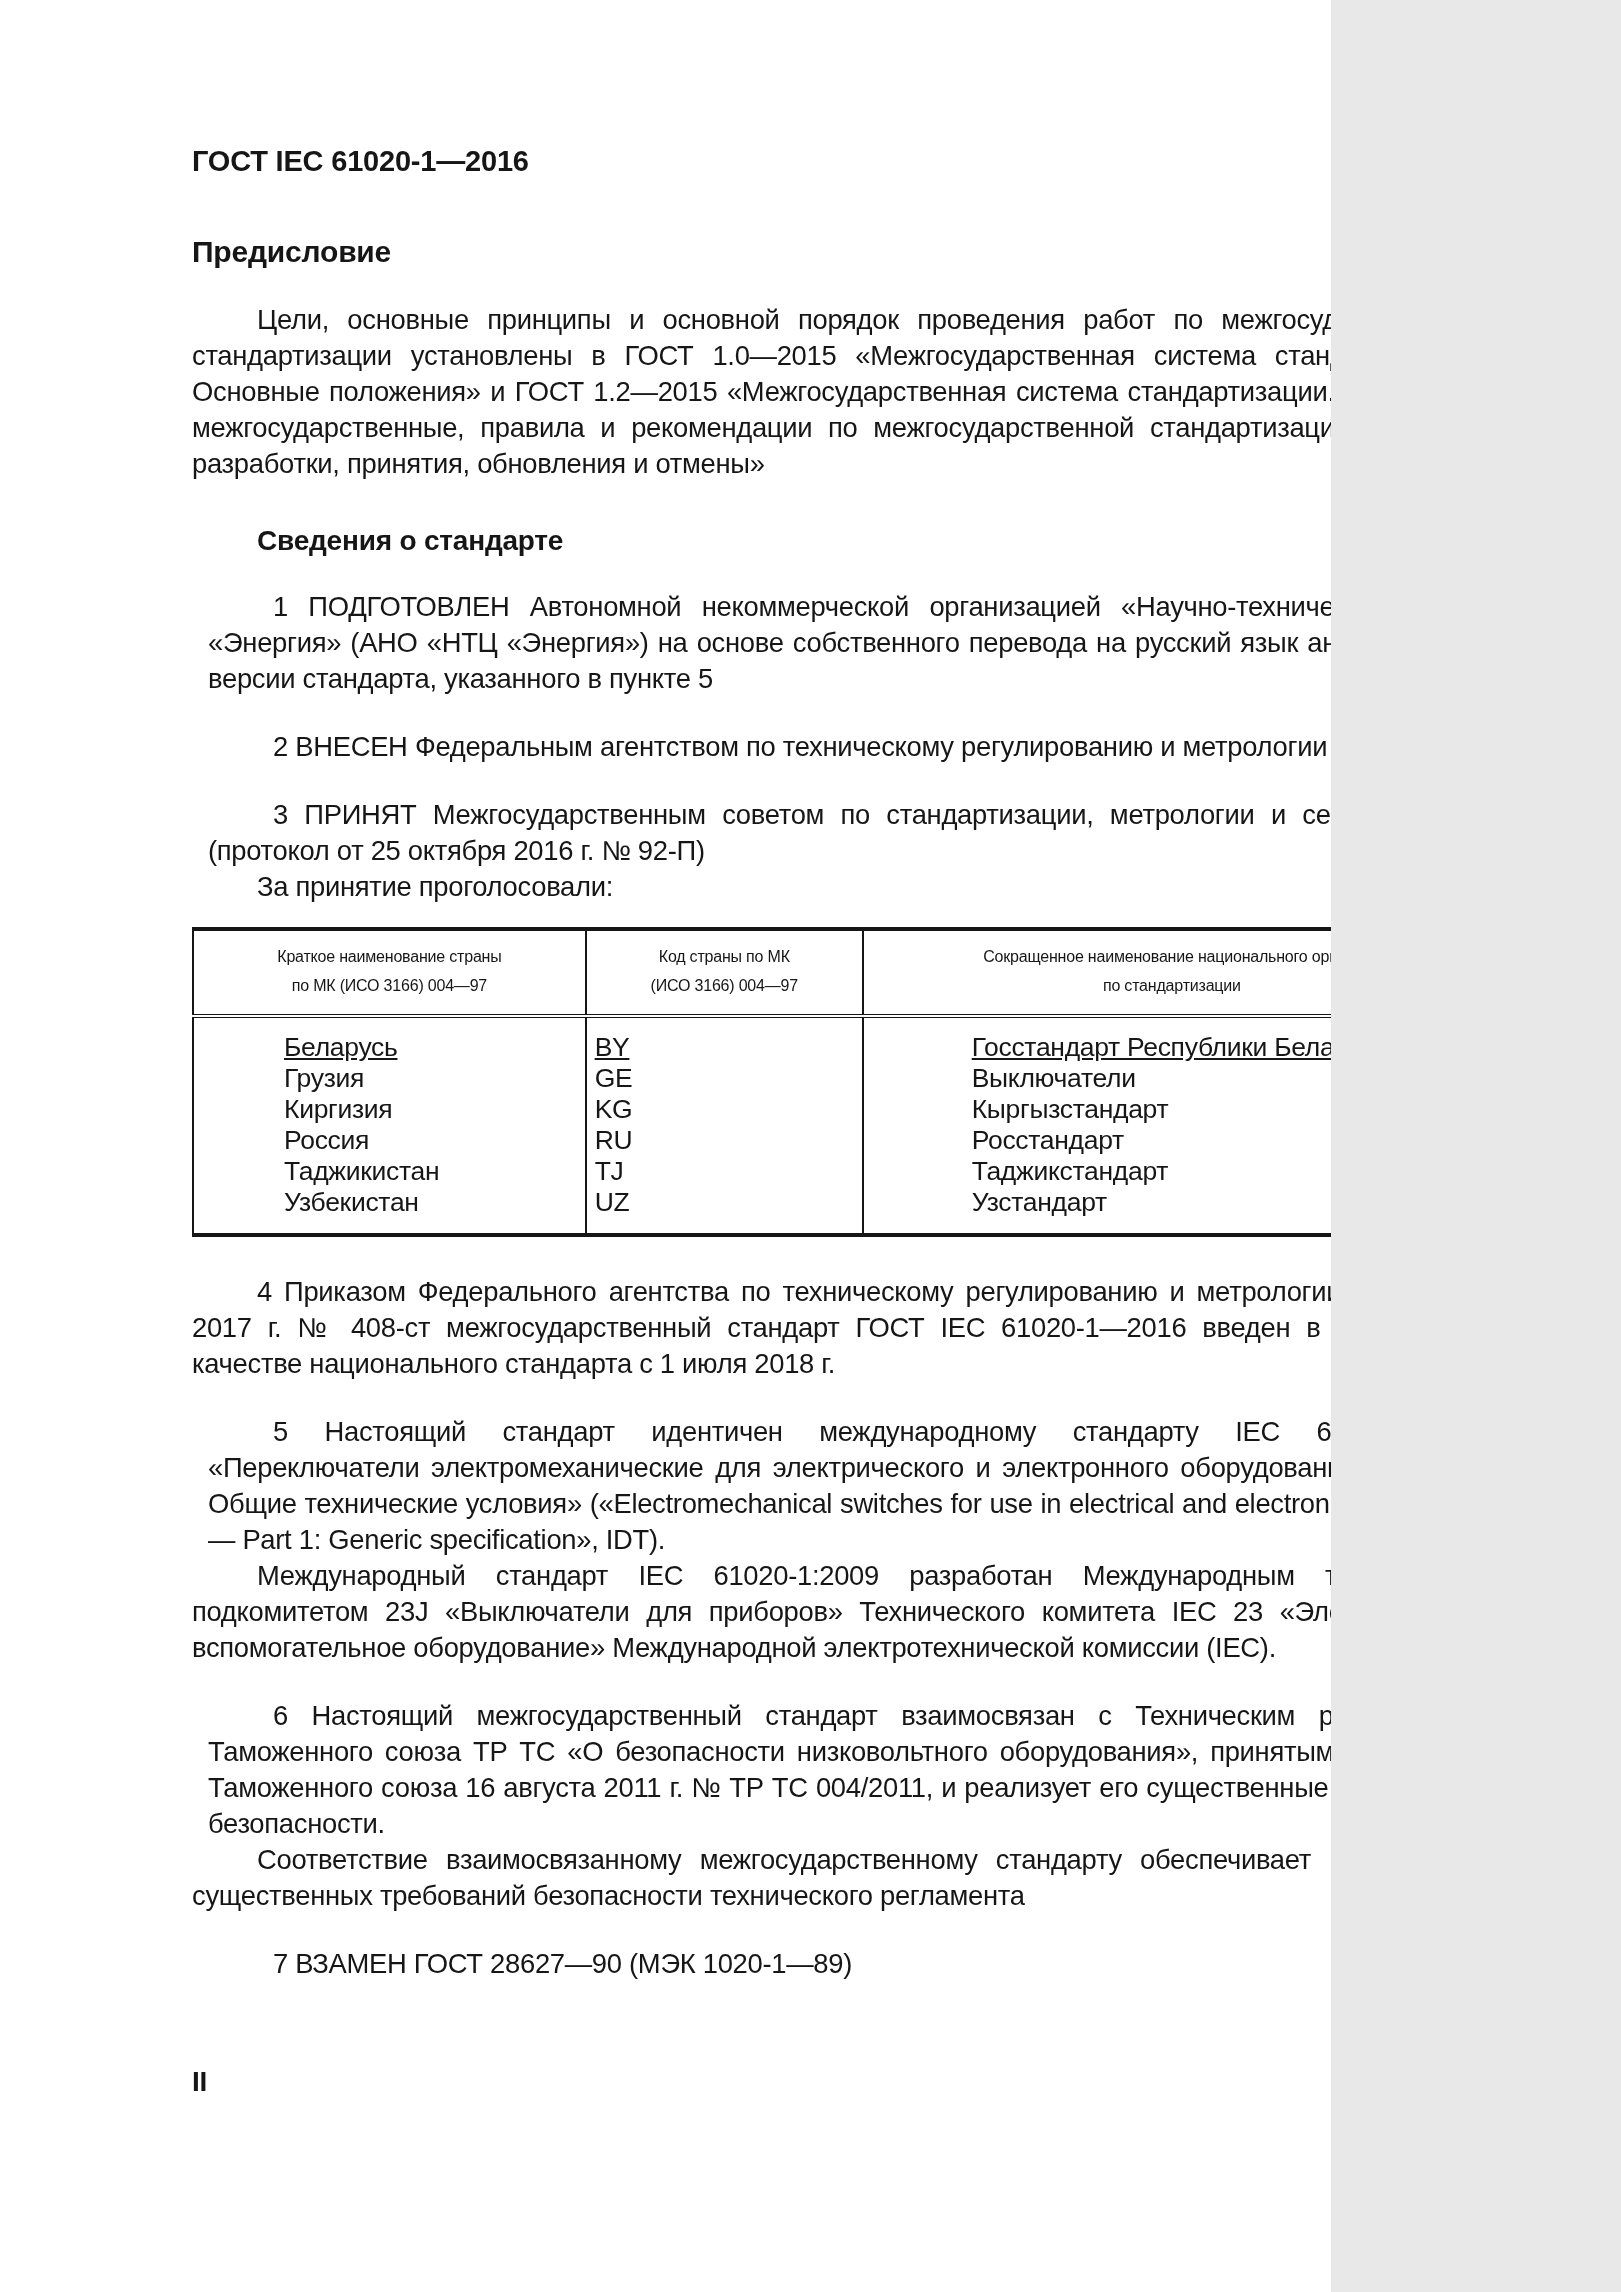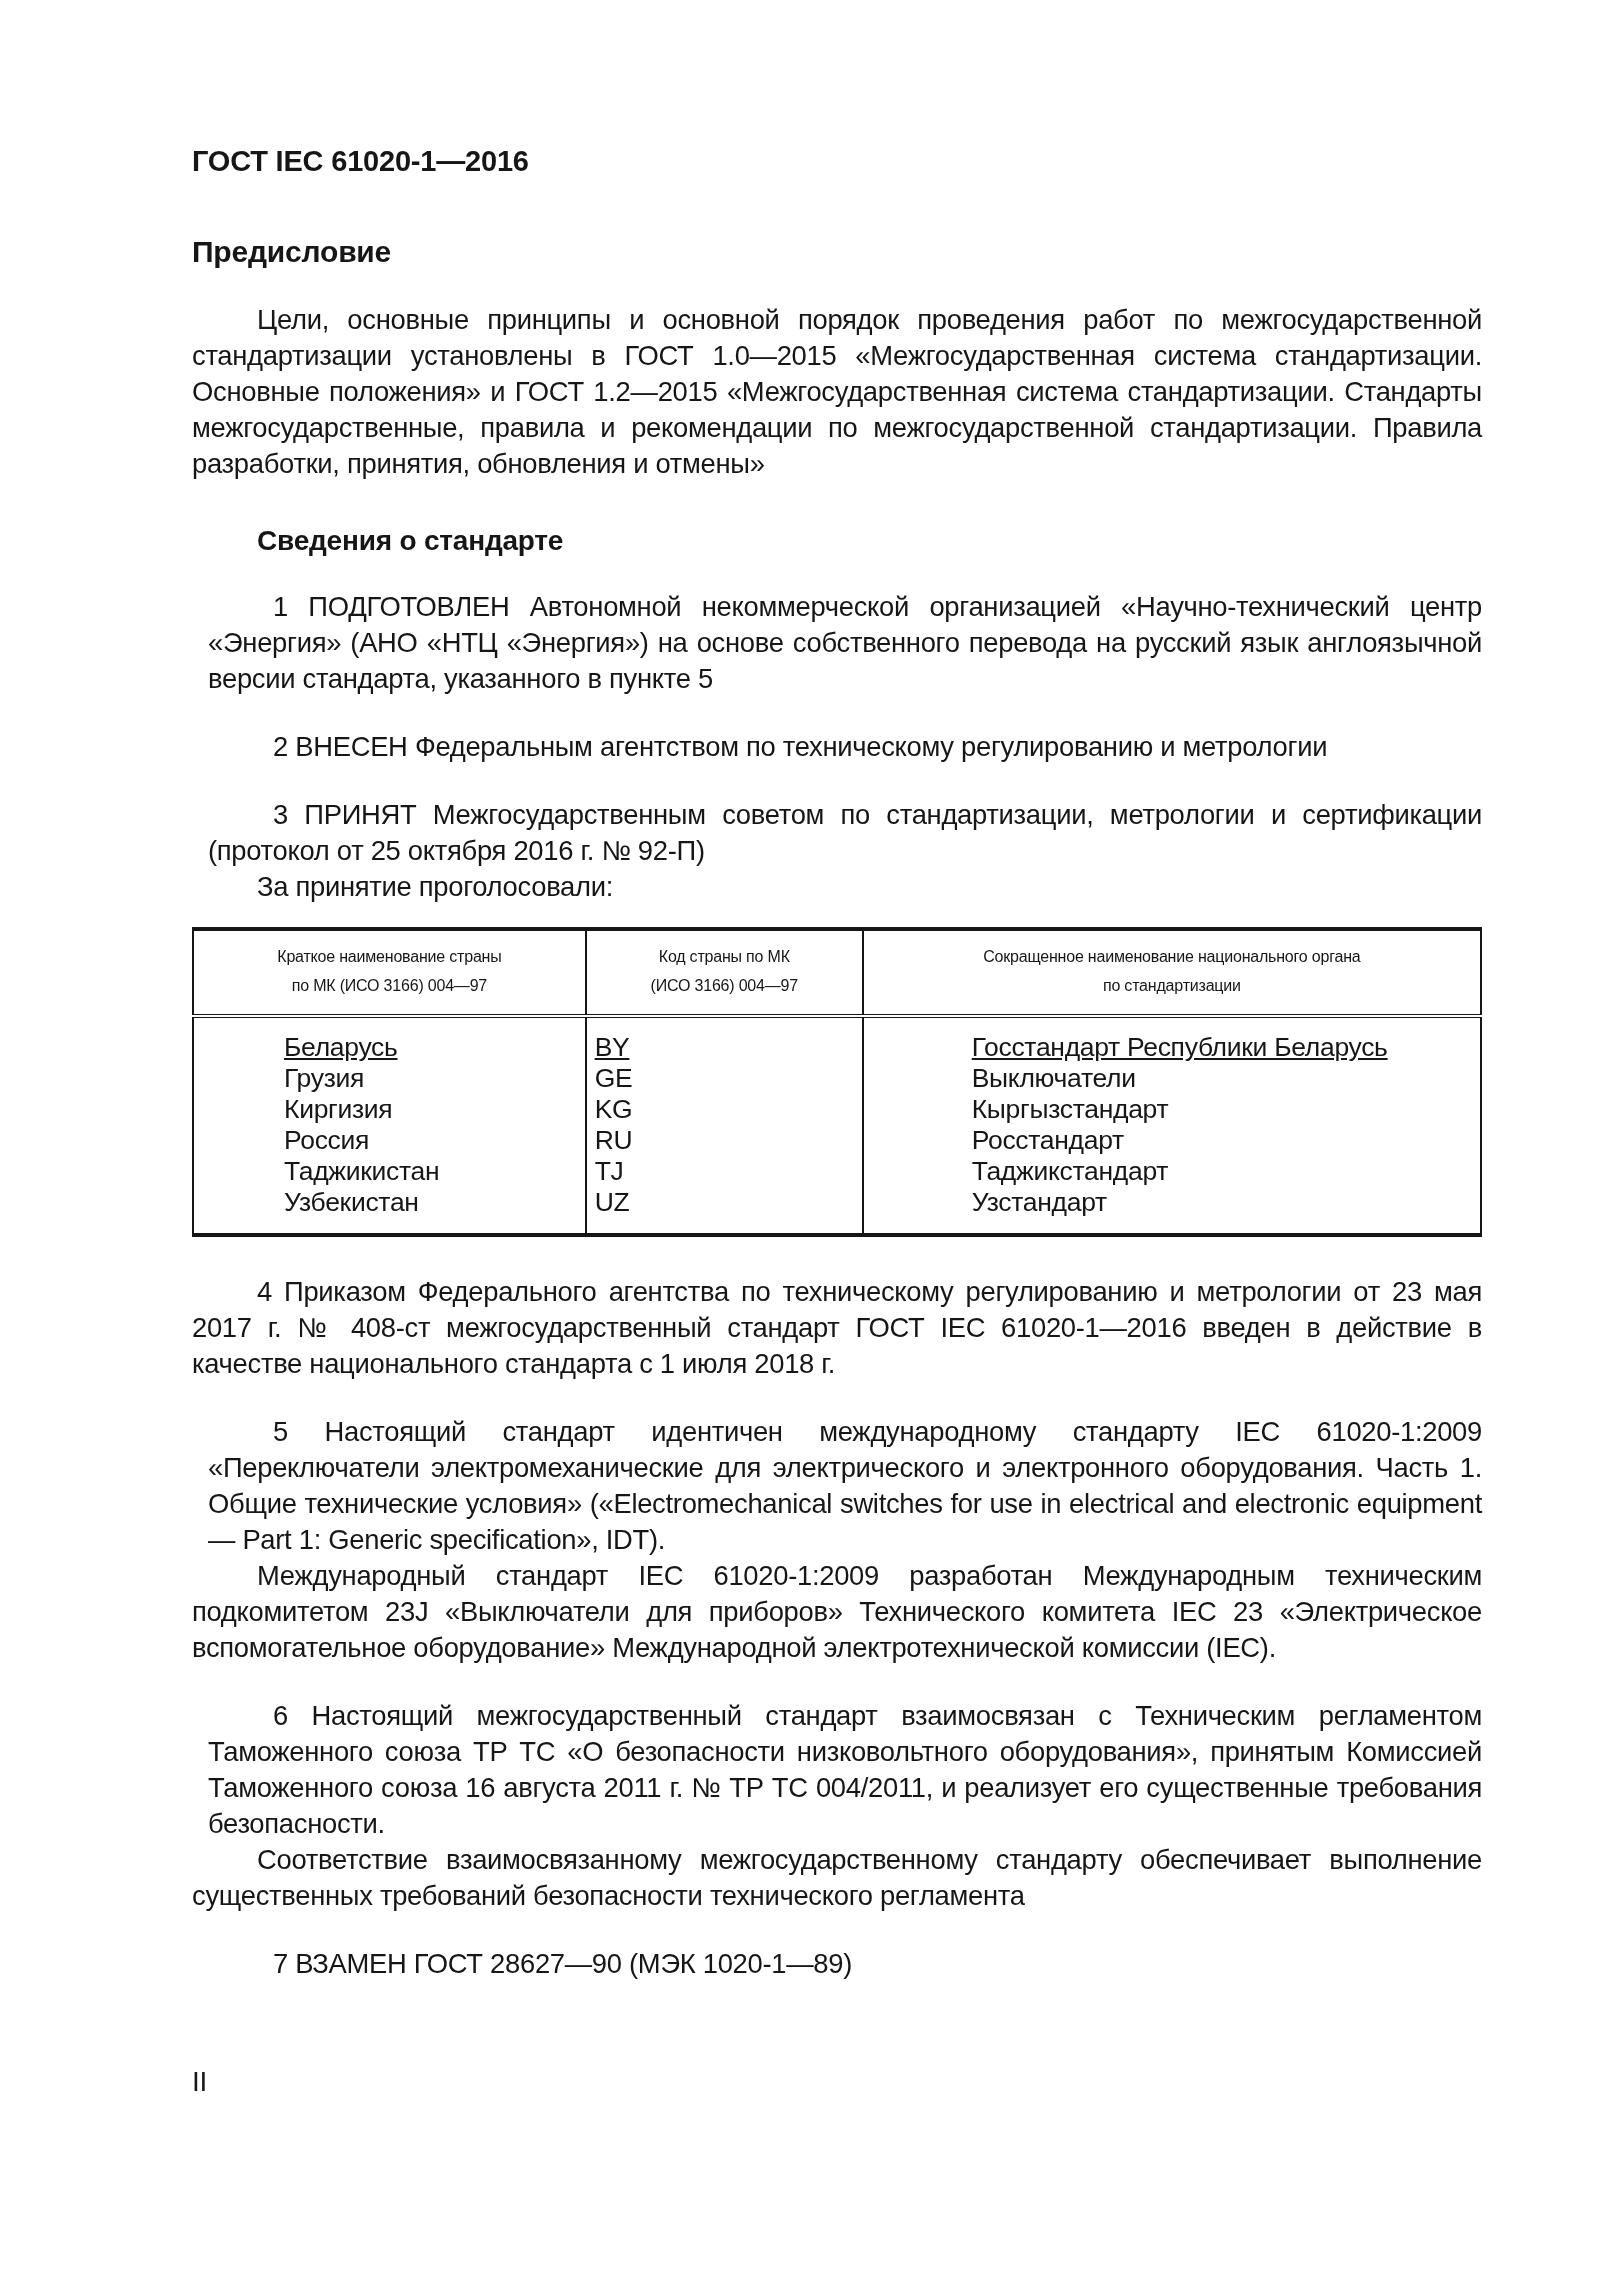--- a/index.html
+++ b/index.html
@@ -1,18 +1,18 @@
 <!DOCTYPE html>
 <html><head>
 <meta charset="utf-8">
 <style>
   html, body { margin: 0; padding: 0; background: #e8e8e8; }
   .page {
     position: relative;
-    width: 1621px;
+    width: 1331px;
     height: 2293px;
     background: #ffffff;
     color: #161616;
     font-family: "Liberation Sans", sans-serif;
     overflow: hidden;
   }
   .content {
     position: absolute;
     left: 192px;
     top: 145px;
@@ -83,20 +83,21 @@
   .vote-table td.cell-code { }
   .vote-table td.cell-org { padding-left: 108px; }
   .vote-table tbody tr:first-child td { padding-top: 13.7px; text-decoration: underline; }
   .vote-table tbody tr:last-child td { padding-bottom: 15.7px; }
   .page-number {
     position: absolute;
     left: 192px;
     top: 2066px;
     font-size: 28px;
     letter-spacing: -0.2px;
+    font-weight: bold;
   }
 </style>
 </head>
 <body>
 
 <div class="page">
   <div class="content">
 
     <div class="doc-header">ГОСТ IEC 61020-1—2016</div>
 

